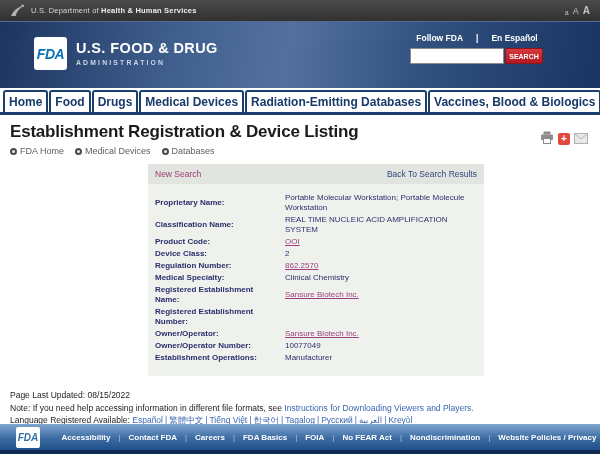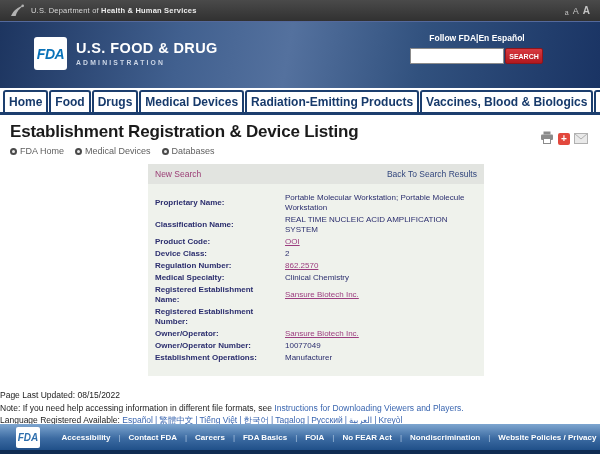--- a/index.html
+++ b/index.html
@@ -27,21 +27,21 @@
   }
   .fda-logo {
     position:absolute; left:34px; top:15px; width:33px; height:33px;
     background:#fff; border-radius:3px; display:flex; align-items:center; justify-content:center;
   }
   .fda-logo span { color:#0a72b8; font-weight:bold; font-style:italic; font-size:14px; letter-spacing:-0.5px; }
   .agency { position:absolute; left:76px; top:18px; }
   .agency-title { color:#fff; font-weight:bold; font-size:14.5px; letter-spacing:.4px; }
   .agency-sub { color:#ccd6e6; font-weight:bold; font-size:6.8px; letter-spacing:2.2px; margin-top:3px; }
   .banner-right { position:absolute; left:410px; top:11px; width:134px; }
-  .follow-row { display:flex; justify-content:center; gap:0; color:#fff; font-weight:bold; font-size:8.5px; }
+  .follow-row { display:flex; justify-content:center; gap:13px; color:#fff; font-weight:bold; font-size:8.5px; }
   .search-row { margin-top:5px; display:flex; }
   .search-input { width:94px; height:16px; border:1px solid #8b8b8b; font-size:8px; padding:0 3px; }
   .search-btn {
     width:38px; height:16px; margin-left:1px; border:1px solid #8c161c; border-radius:2px;
     background:linear-gradient(#d8393f,#b1181f); color:#fff; font-weight:bold; font-size:7px;
     font-family:"Liberation Sans",sans-serif; cursor:pointer;
   }
 
   
   .navbar { display:flex; align-items:flex-end; padding:2px 0 0 3px; border-bottom:3px solid #1c3e6e; background:#fff; }
@@ -66,21 +66,21 @@
   .content-head { display:flex; justify-content:space-between; background:#e2e4e0; padding:5px 7px; }
   .new-search { color:#9b3d75; text-decoration:none; font-size:8.5px; }
   .back-link { color:#33477d; text-decoration:none; font-size:8.5px; }
   .content-body { padding:7px 7px 11px; }
   .frow { display:flex; align-items:center; margin:1.5px 0; }
   .flabel { width:130px; flex:0 0 130px; font-weight:bold; color:#2b2e6e; line-height:1.3; padding-right:6px; }
   .fvalue { flex:1; color:#2b2e6e; line-height:1.3; }
   .fvalue-link { color:#9c3d7f; text-decoration:underline; }
 
   
-  .bottom-info { padding:0 0; margin-top:13px; font-size:8.5px; color:#222; line-height:1.5; }
+  .bottom-info { padding:0 10px; margin-top:13px; font-size:8.5px; color:#222; line-height:1.5; }
   .blue-link { color:#3a66b0; text-decoration:none; }
   .lang-link { color:#3a66b0; text-decoration:none; }
   .lang-sep { color:#3a66b0; margin:0 2px; }
 
   
   .footer {
     position:absolute; left:0; right:0; bottom:0; height:30px;
     background:linear-gradient(#7ea6d0 0%,#3c6ba2 55%,#205089 100%);
     border-bottom:4px solid #0f2b51;
   }
@@ -133,21 +133,21 @@
       <button class="search-btn">SEARCH</button>
     </div>
   </div>
 </div>
 
 <nav class="navbar">
     <a class="tab" href="#">Home</a>
     <a class="tab" href="#">Food</a>
     <a class="tab" href="#">Drugs</a>
     <a class="tab" href="#">Medical Devices</a>
-    <a class="tab" href="#">Radiation-Emitting Products</a>
+    <a class="tab" href="#">Radiation-Emitting Databases</a>
     <a class="tab" href="#">Vaccines, Blood &amp; Biologics</a>
     <a class="tab" href="#">Animal &amp; Veterinary</a>
     <a class="tab" href="#">Cosmetics</a>
     <a class="tab" href="#">Tobacco Products</a>
   </nav>
 
 <div class="page-head">
   <h1 class="page-title">Establishment Registration &amp; Device Listing</h1>
   <div class="breadcrumb">
       <a class="crumb" href="#">

